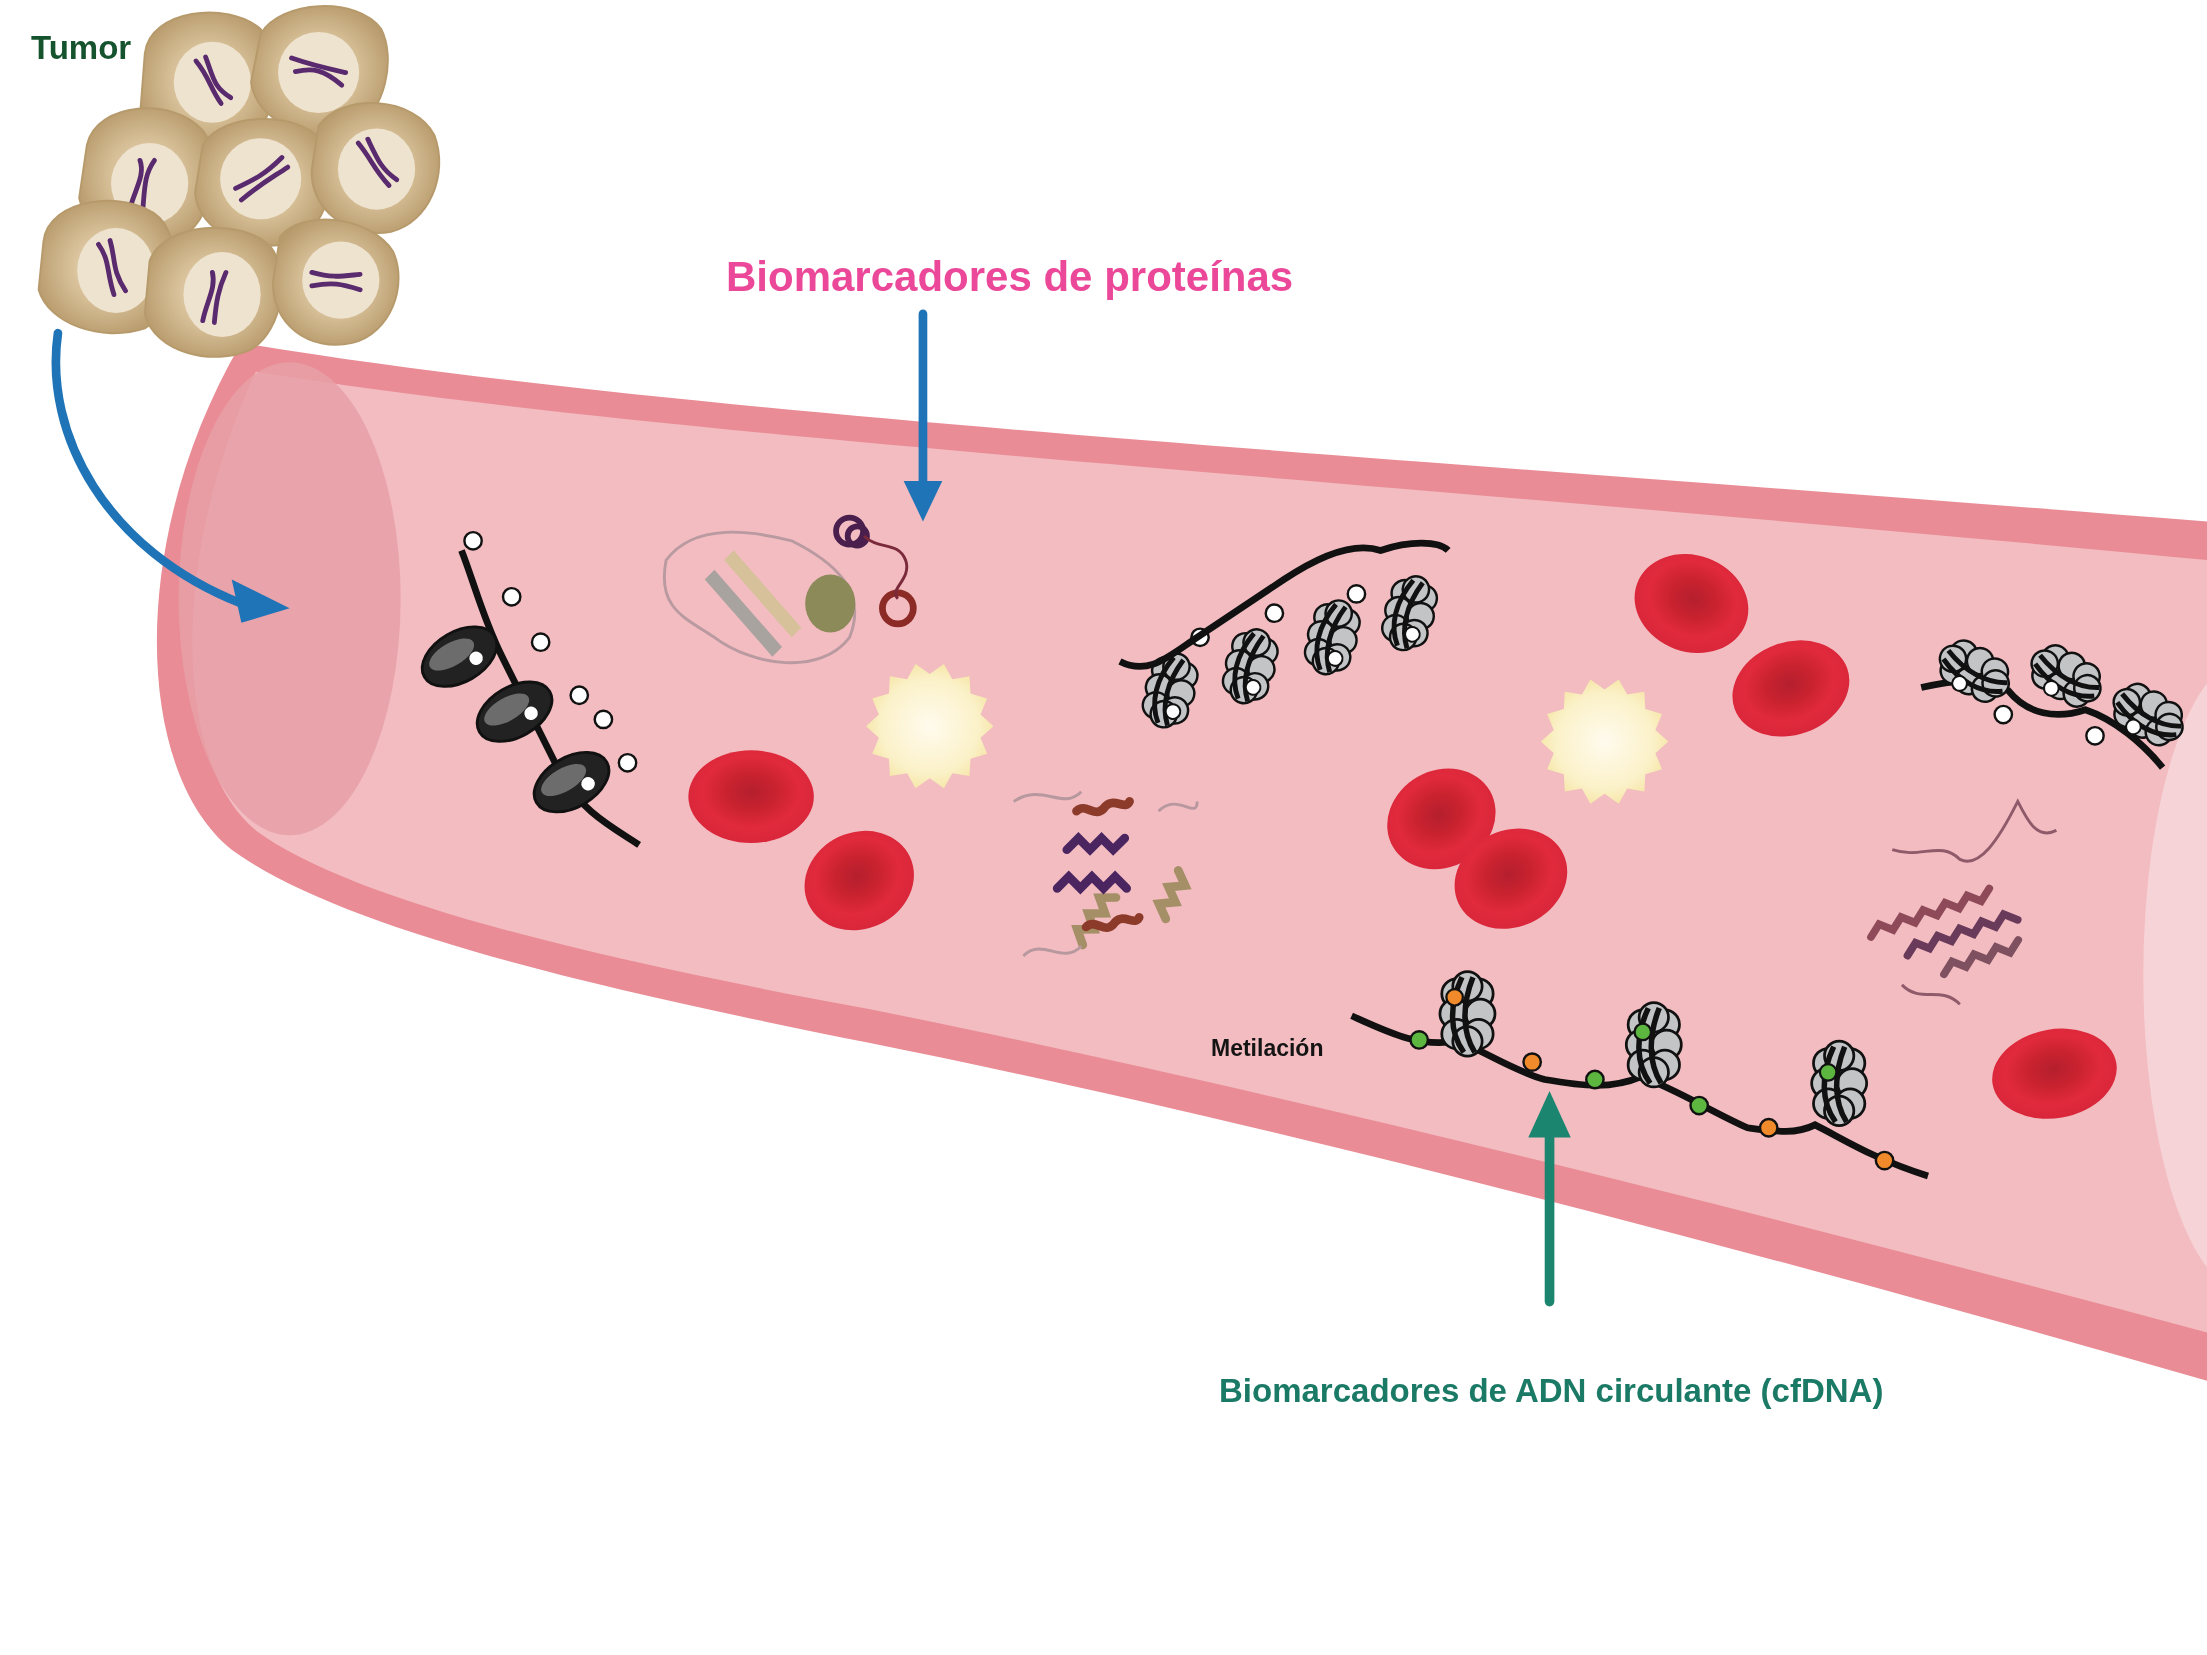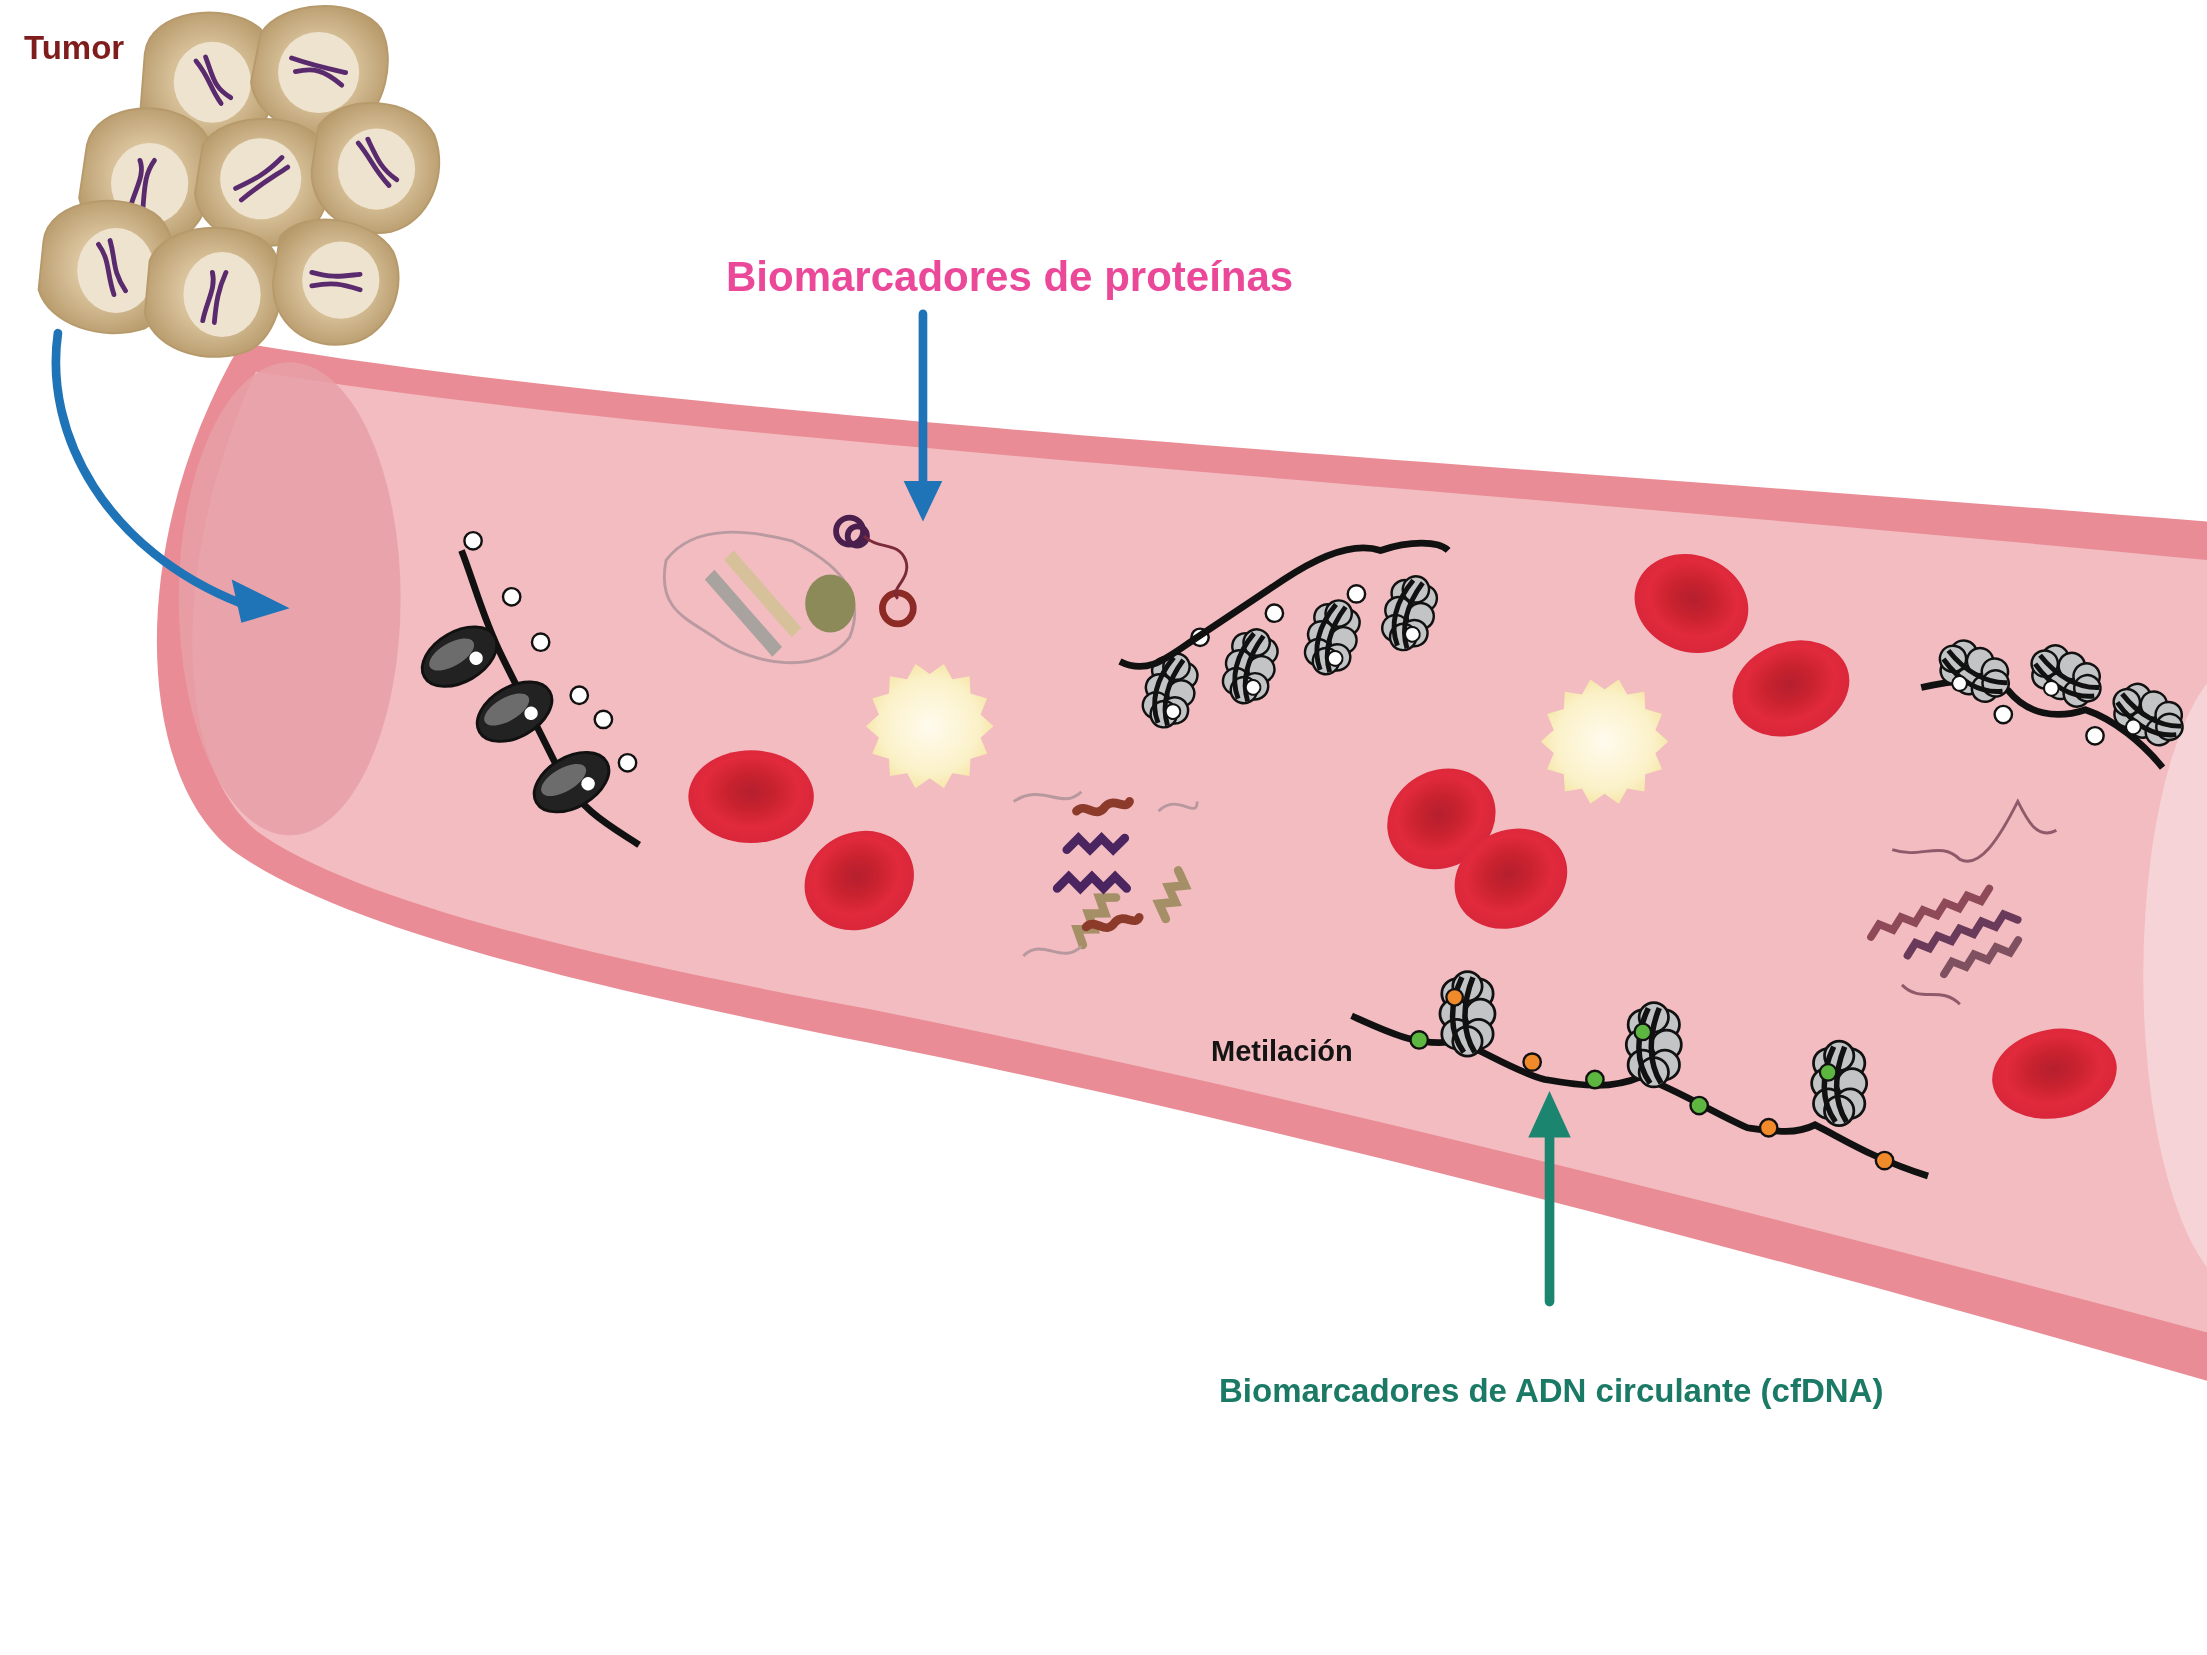--- a/index.html
+++ b/index.html
@@ -1,22 +1,22 @@
 <!DOCTYPE html>
 <html><head>
 <meta charset="utf-8">
 <style>
   html, body { margin: 0; padding: 0; background: #ffffff; }
   body { width: 2207px; height: 1656px; position: relative; overflow: hidden;
          font-family: "Liberation Sans", sans-serif; }
   #scene { position: absolute; left: 0; top: 0; width: 2207px; height: 1656px; }
   .label { position: absolute; font-family: "Liberation Sans", sans-serif; font-weight: bold; white-space: nowrap; }
-  #lbl-tumor { left: 24px; top: 29px; font-size: 33px; color: #7f1d1d; }
+  #lbl-tumor { left: 31px; top: 29px; font-size: 33px; color: #14532d; }
   #lbl-protein { left: 726px; top: 253px; font-size: 42px; color: #ec4899; }
-  #lbl-meth { left: 1211px; top: 1035px; font-size: 29px; color: #141414; }
+  #lbl-meth { left: 1211px; top: 1035px; font-size: 23px; color: #141414; }
   #lbl-cfdna { left: 1219px; top: 1372px; font-size: 33px; color: #1b7a66; }
 </style>
 </head>
 <body>
 
 <svg id="scene" viewBox="0 0 2286 1715" xmlns="http://www.w3.org/2000/svg">
   <defs>
     <radialGradient id="rbcGrad" cx="50%" cy="45%" r="55%">
       <stop offset="0%" stop-color="#b51f2e"></stop>
       <stop offset="35%" stop-color="#c9222f"></stop>

